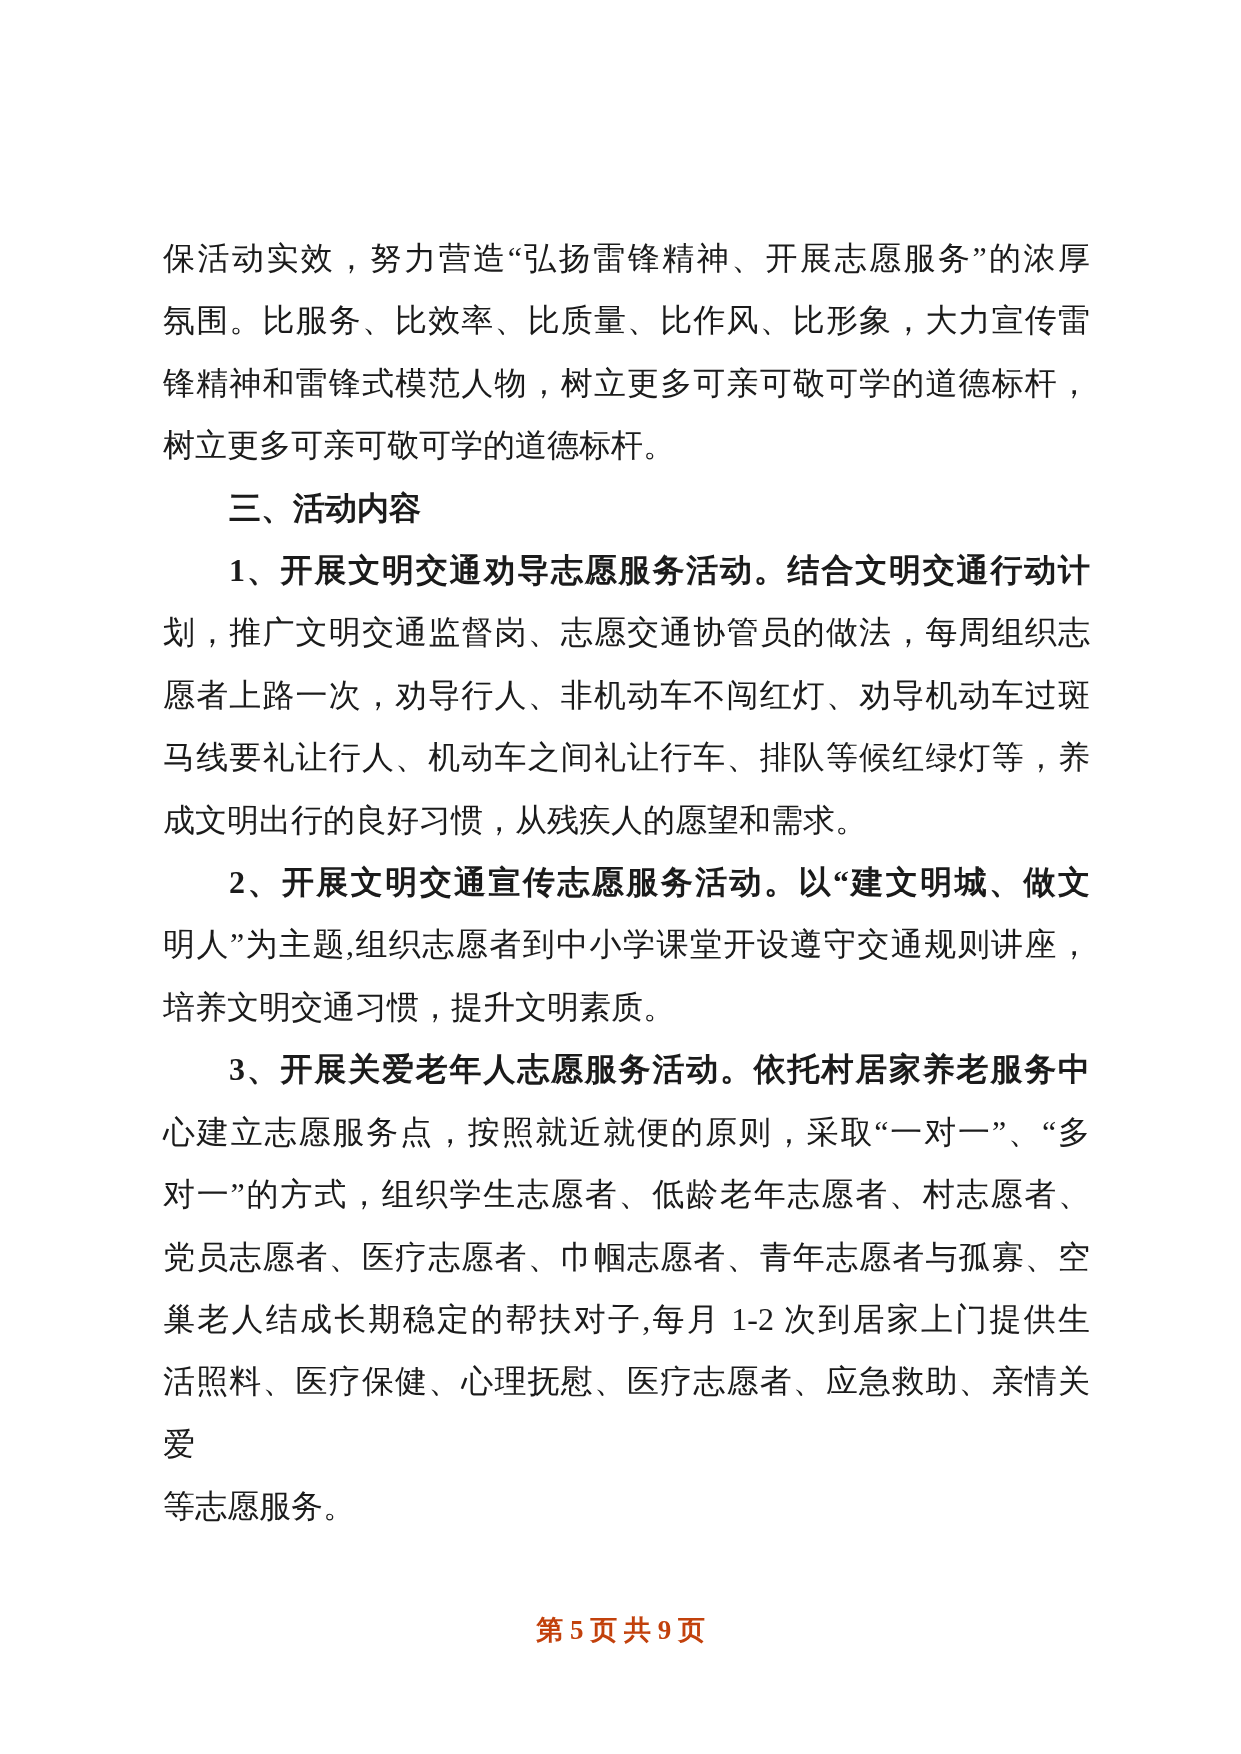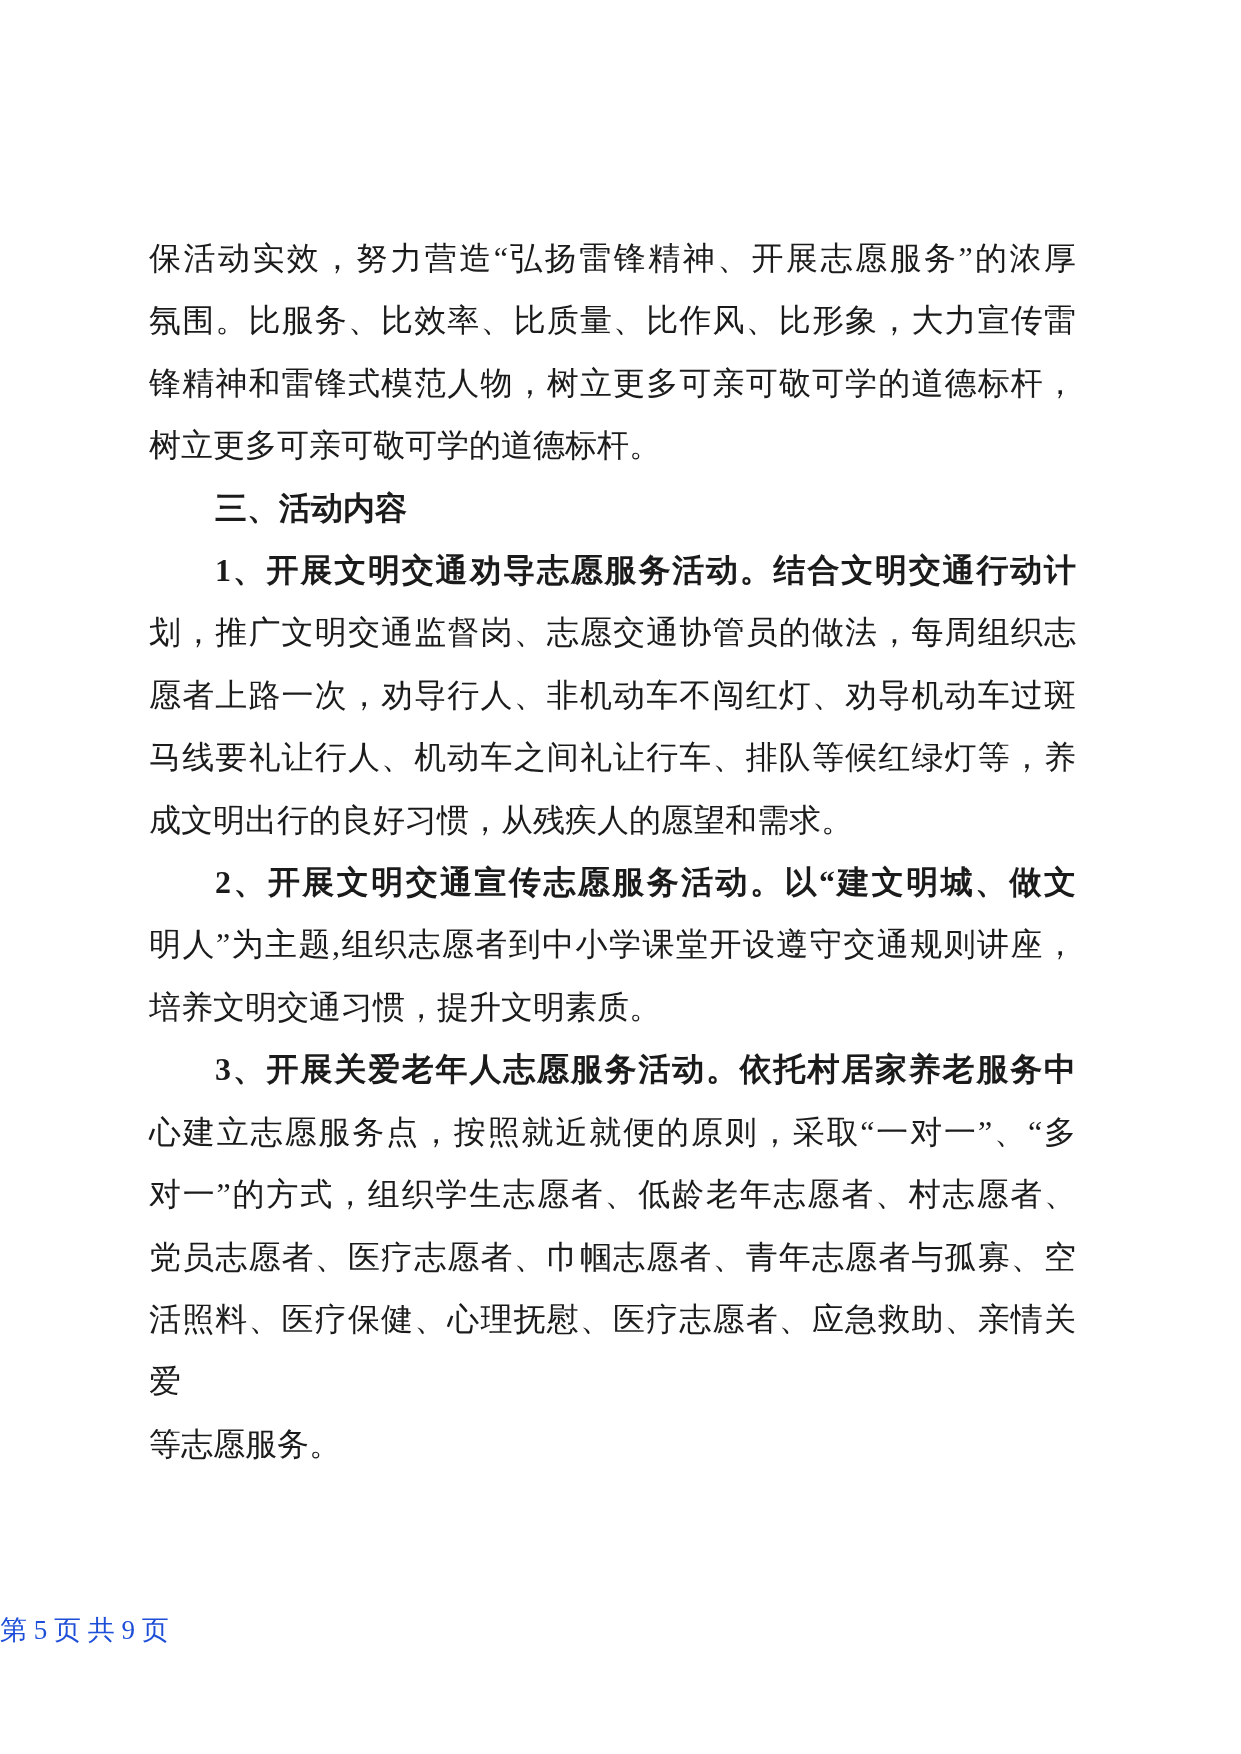--- a/index.html
+++ b/index.html
@@ -11,21 +11,21 @@
     position: relative;
     width: 1241px;
     height: 1754px;
     background: #ffffff;
     overflow: hidden;
     font-family: "Liberation Serif", "DejaVu Serif", serif;
     color: #1b1b1b;
   }
   .text-body {
     position: absolute;
-    left: 149px;
+    left: 163px;
     top: 227px;
     width: 927px;
     font-size: 32px;
     line-height: 62.4px;
     font-weight: 400;
   }
   .line {
     text-align: justify;
     text-align-last: left;
   }
@@ -34,24 +34,26 @@
   }
   .line.indent {
     text-indent: 66px;
     font-weight: bold;
   }
   .footer {
     position: absolute;
     top: 1612px;
     left: 0;
     width: 100%;
+    text-align: center;
     font-size: 27px;
     line-height: 36px;
     white-space: pre;
-    color: #1d4ed8;
+    color: #c2410c;
+    font-weight: bold;
   }
 </style>
 </head>
 <body>
 
 <div class="page">
   <div class="text-body">
       <div class="line full">保活动实效，努力营造“弘扬雷锋精神、开展志愿服务”的浓厚</div>
       <div class="line full">氛围。比服务、比效率、比质量、比作风、比形象，大力宣传雷</div>
       <div class="line full">锋精神和雷锋式模范人物，树立更多可亲可敬可学的道德标杆，</div>
@@ -62,17 +64,18 @@
       <div class="line full">愿者上路一次，劝导行人、非机动车不闯红灯、劝导机动车过斑</div>
       <div class="line full">马线要礼让行人、机动车之间礼让行车、排队等候红绿灯等，养</div>
       <div class="line">成文明出行的良好习惯，从残疾人的愿望和需求。</div>
       <div class="line indent full">2、开展文明交通宣传志愿服务活动。以“建文明城、做文</div>
       <div class="line full">明人”为主题,组织志愿者到中小学课堂开设遵守交通规则讲座，</div>
       <div class="line">培养文明交通习惯，提升文明素质。</div>
       <div class="line indent full">3、开展关爱老年人志愿服务活动。依托村居家养老服务中</div>
       <div class="line full">心建立志愿服务点，按照就近就便的原则，采取“一对一”、“多</div>
       <div class="line full">对一”的方式，组织学生志愿者、低龄老年志愿者、村志愿者、</div>
       <div class="line full">党员志愿者、医疗志愿者、巾帼志愿者、青年志愿者与孤寡、空</div>
+      <div class="line full">巢老人结成长期稳定的帮扶对子,每月 1-2 次到居家上门提供生</div>
       <div class="line full">活照料、医疗保健、心理抚慰、医疗志愿者、应急救助、亲情关爱</div>
       <div class="line">等志愿服务。</div>
     </div>
   <div class="footer">第 5 页 共 9 页</div>
 </div>
 
 </body></html>

